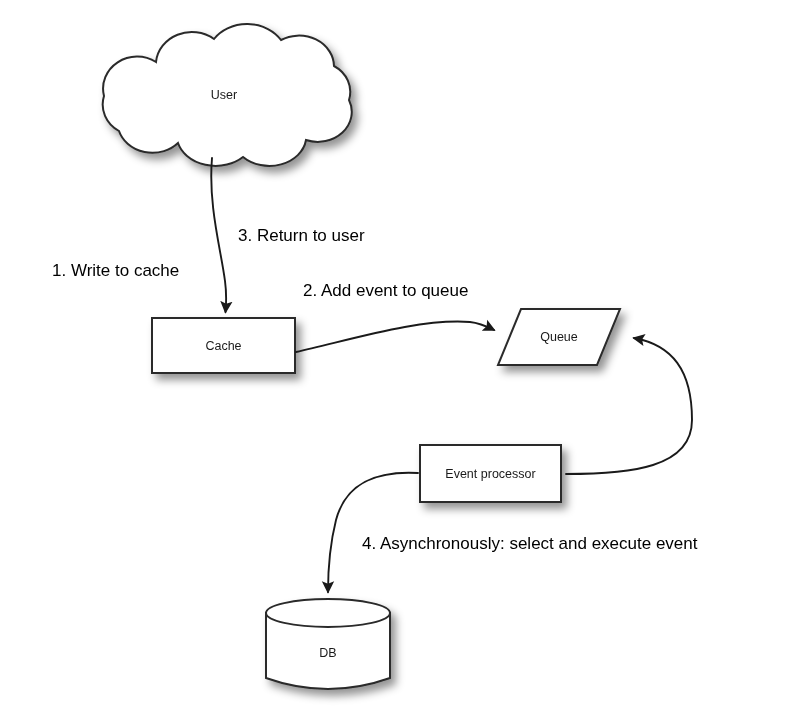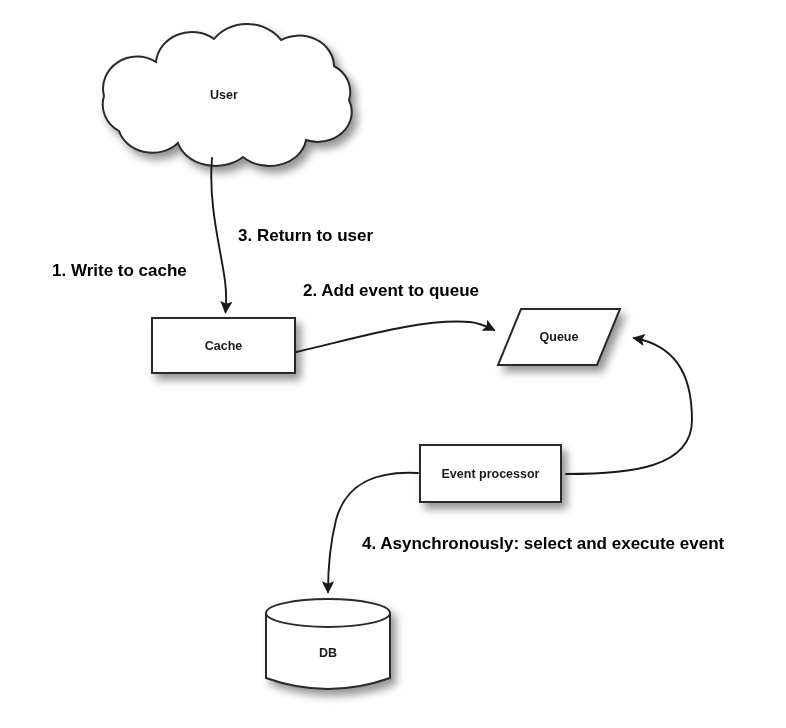--- a/index.html
+++ b/index.html
@@ -2,21 +2,21 @@
 <html><head>
 <meta charset="utf-8">
 <style>
   html,body{margin:0;padding:0;background:#ffffff;}
   body{
     width:786px;height:728px;
     font-family:"Liberation Sans","DejaVu Sans",sans-serif;
     color:#000;
     overflow:hidden;
   }
-  #diagram-root{position:relative;width:786px;height:716px;background:#fff;font-weight:bold;}
+  #diagram-root{position:relative;width:786px;height:716px;background:#fff;}
   svg#canvas{position:absolute;left:0;top:0;width:786px;height:728px;}
 
   .node-label{
     font-family:"Liberation Sans","DejaVu Sans",sans-serif;
     font-size:12.5px;
     fill:#1a1a1a;
     text-anchor:middle;
     dominant-baseline:middle;
   }
   .step-label{

